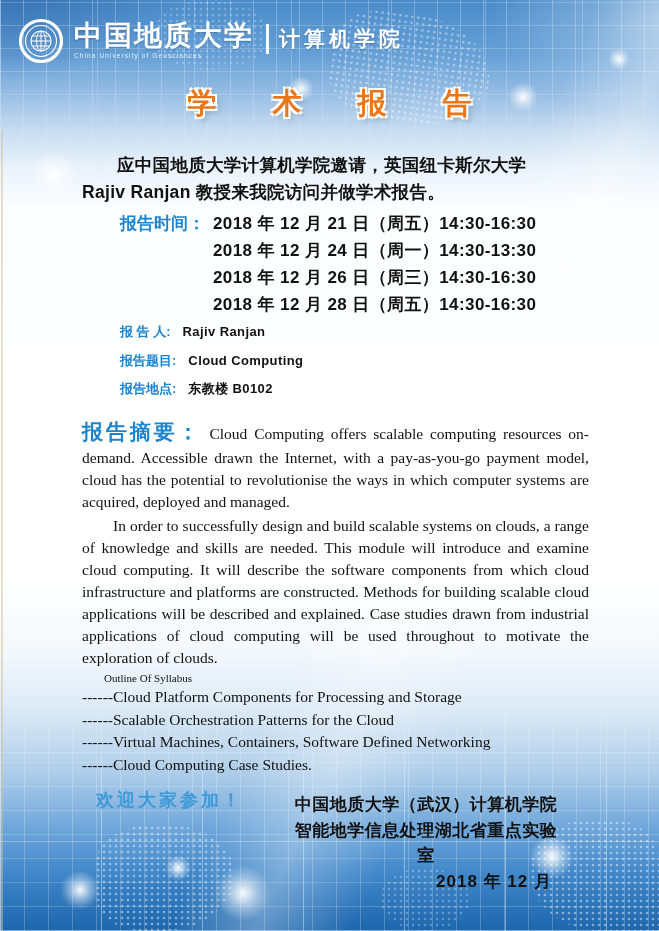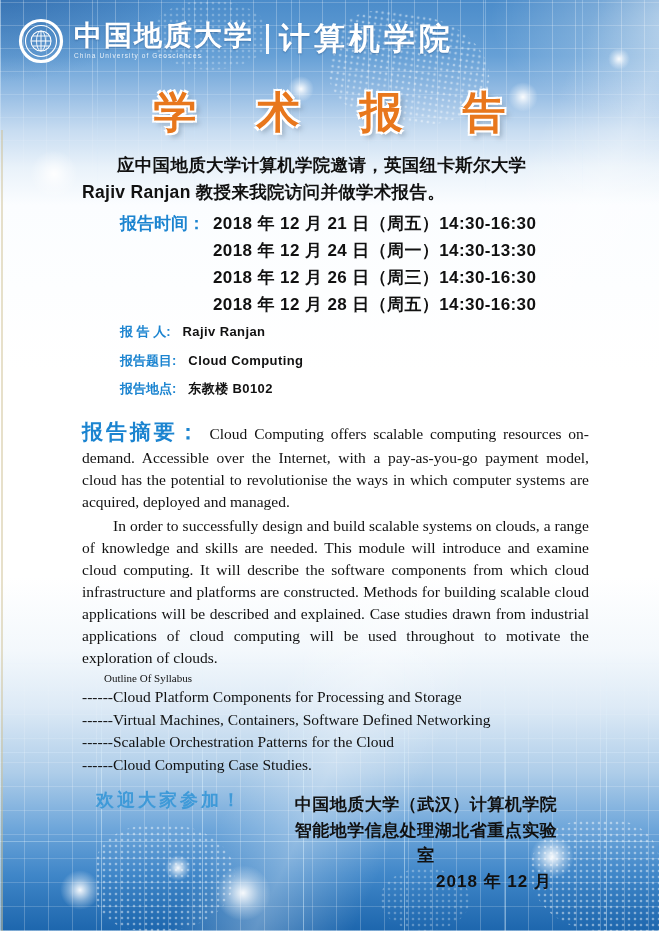--- a/index.html
+++ b/index.html
@@ -47,25 +47,25 @@
     background:radial-gradient(circle, rgba(255,255,255,0.95) 0%, rgba(255,255,255,0.35) 40%, transparent 70%);}
   .edge-left{position:absolute;left:1px;top:130px;bottom:0;width:2px;background:rgba(208,193,150,0.5);}
 
   
   .header{position:absolute;top:18px;left:18px;display:flex;align-items:center;color:#fff;}
   .logo{width:46px;height:46px;flex:0 0 auto;}
   .uni-block{margin-left:10px;line-height:1;}
   .uni-name{font-size:28px;font-weight:bold;letter-spacing:2px;text-shadow:0 1px 2px rgba(20,60,110,0.4);}
   .uni-sub{font-size:6.5px;letter-spacing:1.1px;margin-top:3px;opacity:.85;}
   .divider{width:3px;height:30px;background:#fff;margin:0 10px 4px 12px;opacity:.95;}
-  .college{font-size:31px;font-weight:bold;letter-spacing:4px;margin-bottom:4px;text-shadow:0 1px 2px rgba(20,60,110,0.4);}
+  .college{font-size:21px;font-weight:bold;letter-spacing:4px;margin-bottom:4px;text-shadow:0 1px 2px rgba(20,60,110,0.4);}
 
   
   .title{position:absolute;top:84px;left:0;right:0;text-align:center;
-    font-size:43px;font-weight:bold;color:#e8771c;letter-spacing:24px;text-indent:24px;
+    font-size:29px;font-weight:bold;color:#e8771c;letter-spacing:24px;text-indent:24px;
     text-shadow:-2px -2px 0 #fff,2px -2px 0 #fff,-2px 2px 0 #fff,2px 2px 0 #fff,4px 4px 5px rgba(110,130,150,0.55);}
 
   
   .content{position:absolute;left:82px;right:70px;top:152px;color:#111;}
   .intro{font-size:17.5px;font-weight:bold;line-height:1.55;text-indent:2em;white-space:pre-line;letter-spacing:0.3px;}
   .blue{color:#1b84d0;}
   .schedule{display:flex;margin-top:4px;font-weight:bold;font-size:17px;}
   .schedule .lbl{margin-left:38px;white-space:nowrap;line-height:27px;}
   .schedule .items{margin-left:8px;}
   .schedule .items div{line-height:27px;letter-spacing:0.4px;}
@@ -151,29 +151,29 @@
     <div class="detail">
       <div class="lbl blue">报告题目:</div>
       <div class="val">Cloud Computing</div>
     </div>
     <div class="detail">
       <div class="lbl blue">报告地点:</div>
       <div class="val">东教楼 B0102</div>
     </div>
 
     <div class="abstract">
-      <span class="lbl blue">报告摘要：</span><span>Cloud Computing offers scalable computing resources on-demand. Accessible over the Internet, with a pay-as-you-go payment model, cloud has the potential to revolutionise the ways in which computer systems are acquired, deployed and managed.</span>
+      <span class="lbl blue">报告摘要：</span><span>Cloud Computing offers scalable computing resources on-demand. Accessible drawn the Internet, with a pay-as-you-go payment model, cloud has the potential to revolutionise the ways in which computer systems are acquired, deployed and managed.</span>
     </div>
     <div class="para2">In order to successfully design and build scalable systems on clouds, a range of knowledge and skills are needed. This module will introduce and examine cloud computing. It will describe the software components from which cloud infrastructure and platforms are constructed. Methods for building scalable cloud applications will be described and explained. Case studies drawn from industrial applications of cloud computing will be used throughout to motivate the exploration of clouds.</div>
 
     <div class="syl-head">Outline Of Syllabus</div>
     <div class="syl-list">
       <div class="syl-item">------Cloud Platform Components for Processing and Storage</div>
+      <div class="syl-item">------Scalable Orchestration Patterns for the Cloud</div>
       <div class="syl-item">------Virtual Machines, Containers, Software Defined Networking</div>
-      <div class="syl-item">------Scalable Orchestration Patterns for the Cloud</div>
       <div class="syl-item">------Cloud Computing Case Studies.</div>
     </div>
 
     <div class="welcome">欢迎大家参加！</div>
   </div>
 
   <div class="footer">
     <div class="l1">中国地质大学（武汉）计算机学院</div>
     <div class="l2">智能地学信息处理湖北省重点实验室</div>
     <div class="l3">2018 年 12 月</div>

